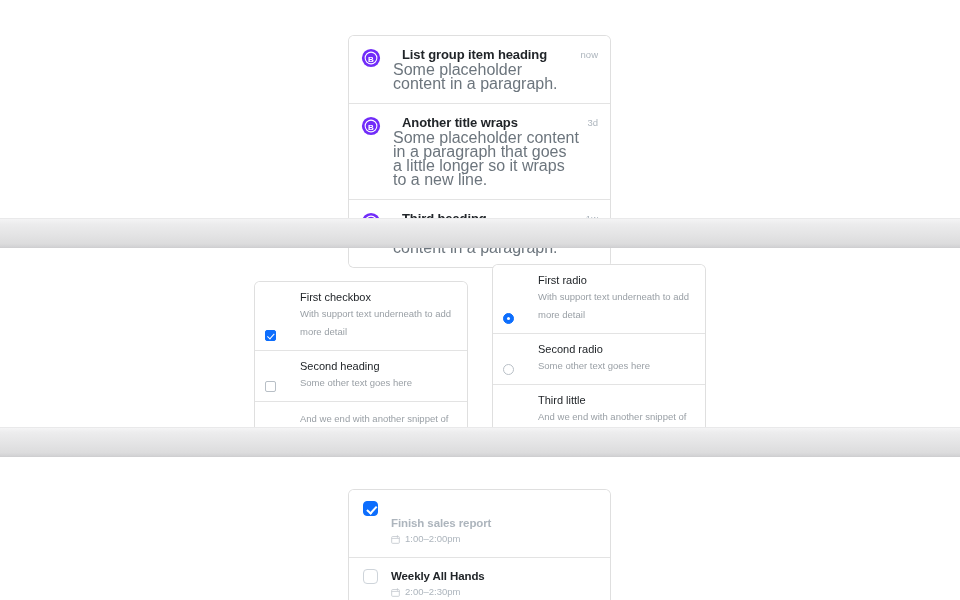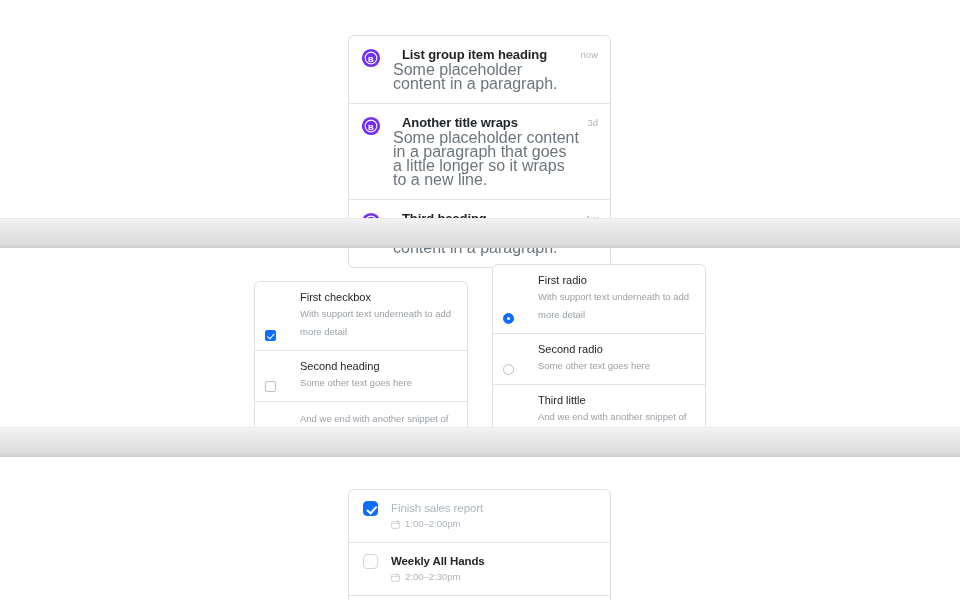--- a/index.html
+++ b/index.html
@@ -209,21 +209,21 @@
   }
   .task-body { flex: 1 1 auto; min-width: 0; }
   .task-title {
     font-size: 11.5px;
     font-weight: bold;
     line-height: 15px;
     color: #212529;
     margin: 0 0 2px 0;
     letter-spacing: -0.1px;
   }
-  .task-title.done { color: #adb5bd; font-weight: normal; }
+  .task-title.done { color: #adb5bd; font-weight: bold; margin-top: 15px; }
   .task-meta {
     display: flex;
     align-items: center;
     font-size: 9.5px;
     line-height: 12px;
     color: #adb5bd;
   }
   .task-meta .meta-icon {
     flex: 0 0 auto;
     width: 9px;

